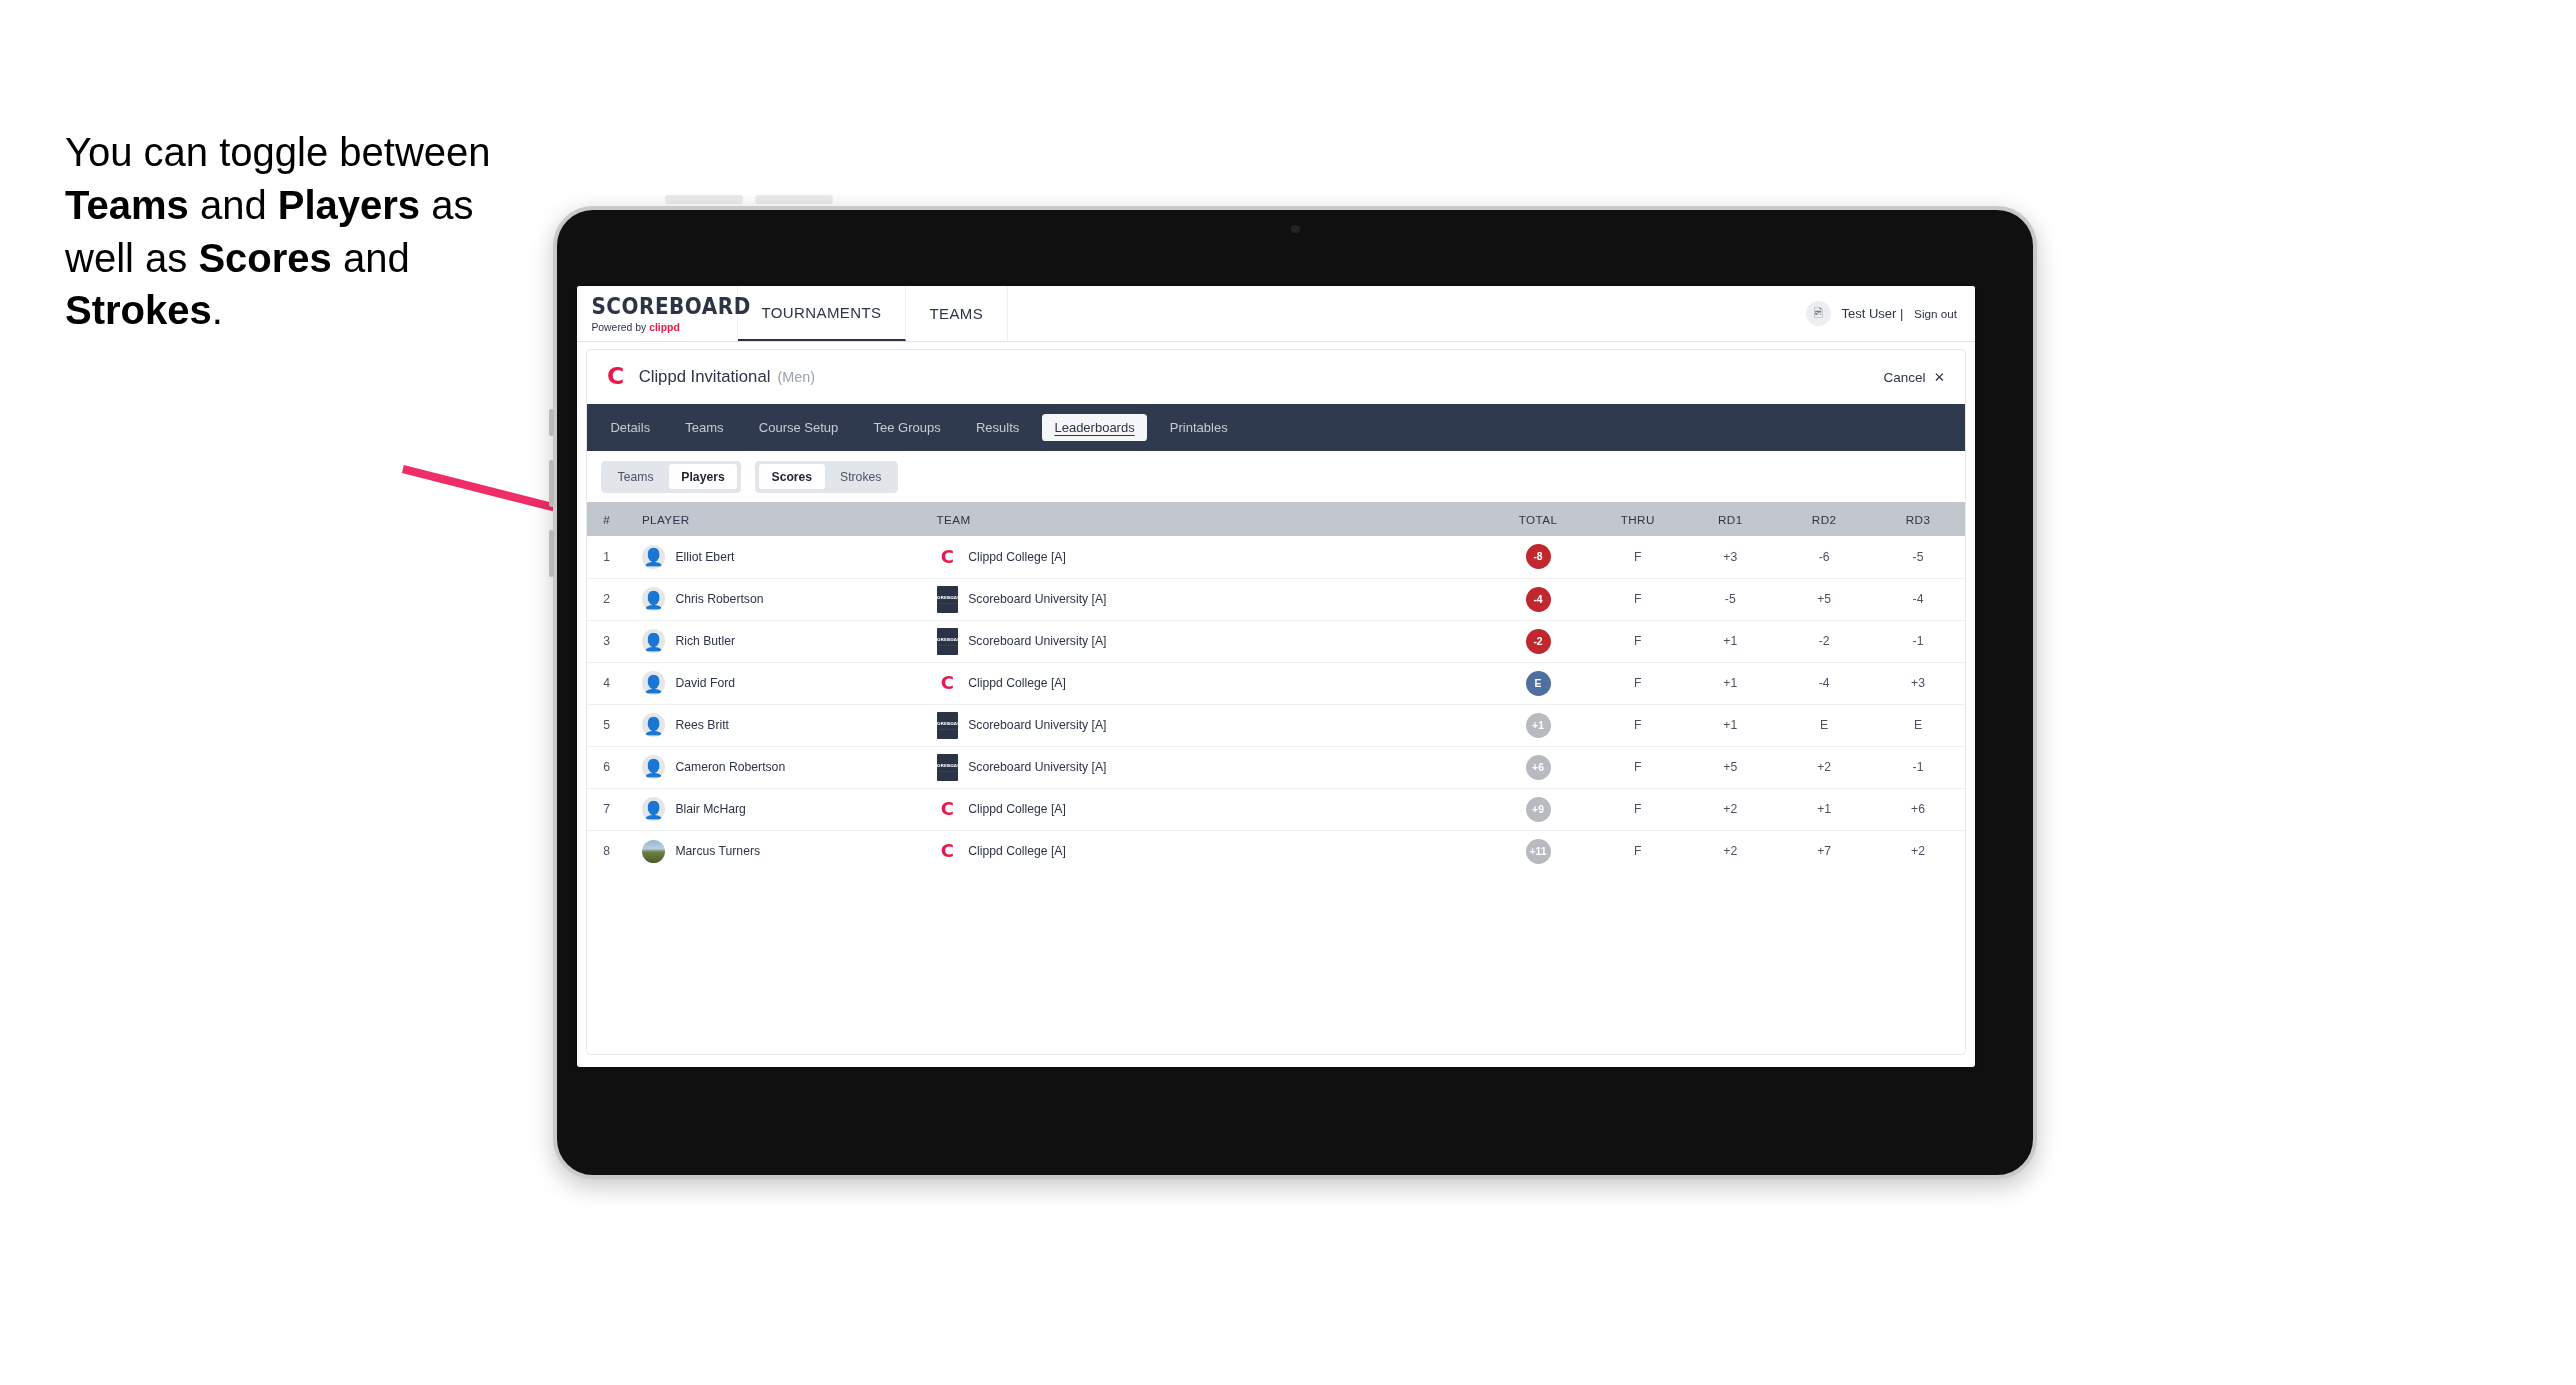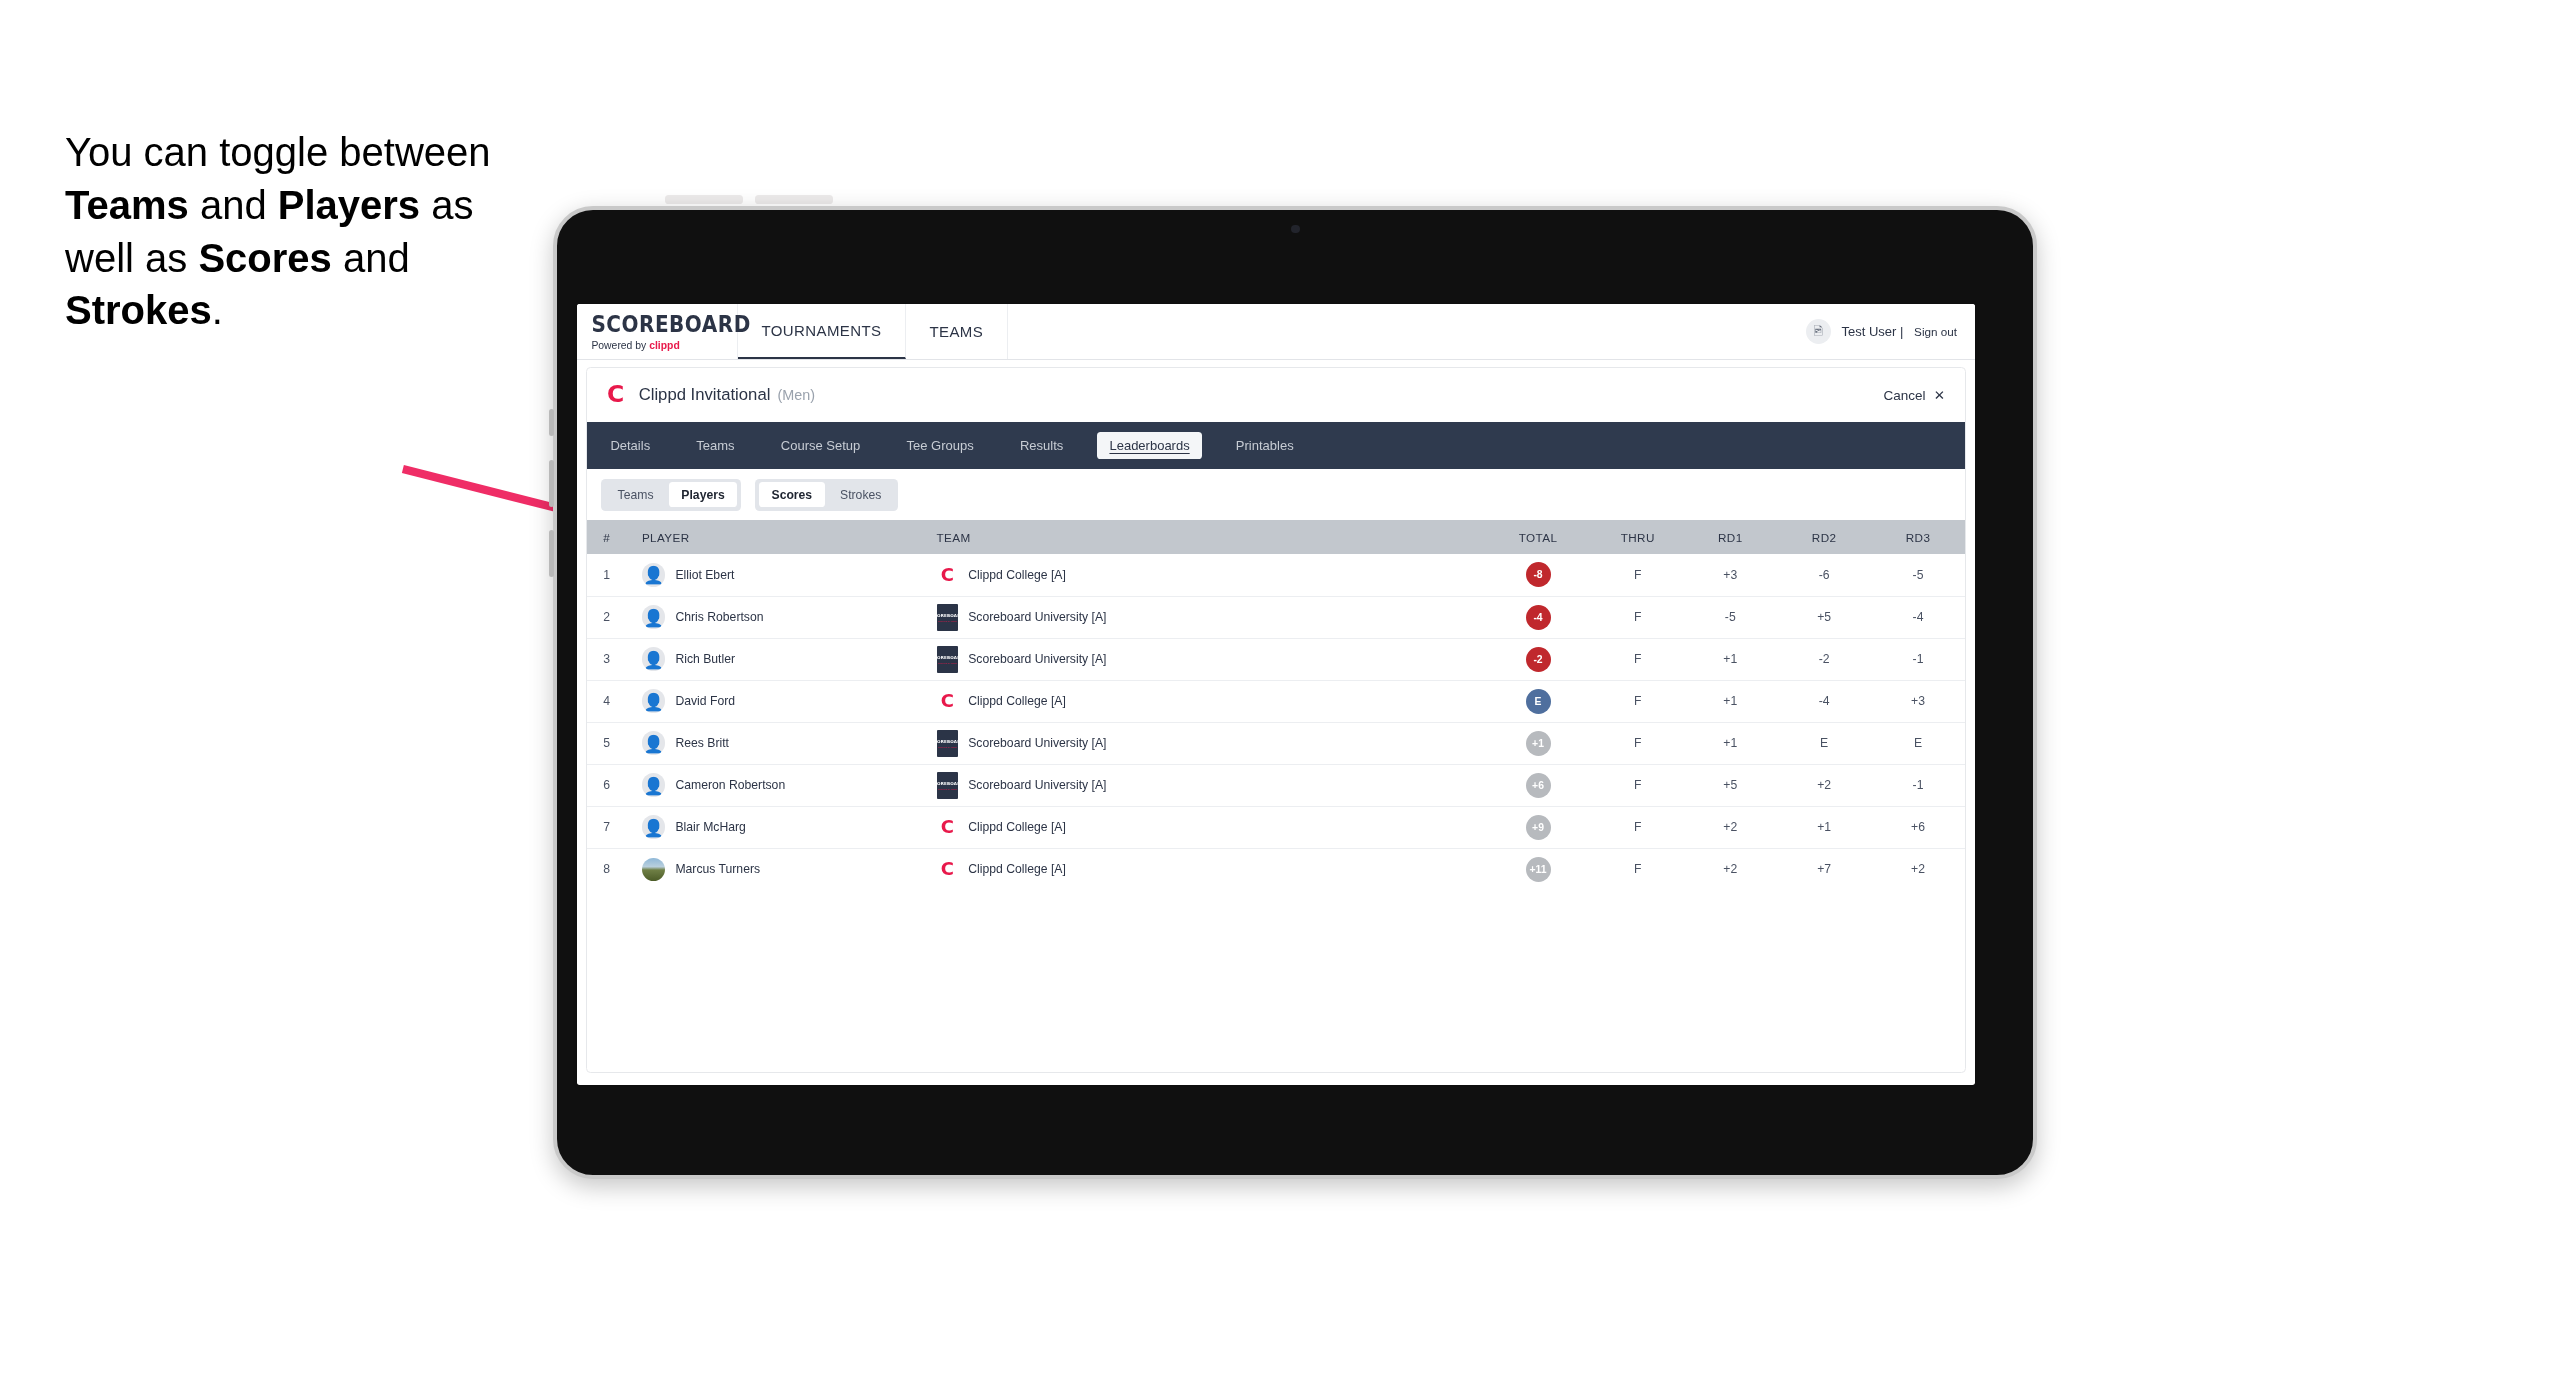--- a/index.html
+++ b/index.html
@@ -55,21 +55,21 @@
   .edge-bar {
     position:absolute; top:195px; height:9px;
     background:#eceaea; border-radius:3.6px;
   }
   .eb1 { left:665px; width:78px; }
   .eb2 { left:755px; width:78px; }
 
   
   .screen {
     position: absolute;
-    left: 20px; top: 94px;
+    left: 20px; top: 76px;
     width: 1398px; height: 781px;
     background: #ffffff;
     border-radius: 2.7px;
     overflow: hidden;
     box-shadow: 0 0.9px 3.6px rgba(0,0,0,.25);
   }
 
   
   .topbar {
     height: 56px; display:flex; align-items:stretch;
@@ -133,21 +133,21 @@
   .t-title { font-size:16.7px; color:#2c3446; }
   .t-gender { font-size:14.4px; color:#9aa2ad; margin-left:7.2px; }
   .cancel {
     margin-left:auto; display:flex; align-items:center; gap:8.1px;
     font-size:13.5px; color:#2c3446; cursor:pointer;
   }
 
   
   .subnav {
     height:47px; background:#2f3a4e; display:flex; align-items:center;
-    padding: 0 10.8px; gap: 21px;
+    padding: 0 10.8px; gap: 10px;
   }
   .subnav-item {
     padding: 6.3px 12.6px; font-size:13px; color:#c7ccd4;
     border-radius:3.6px; cursor:pointer; white-space:nowrap;
   }
   .subnav-item.active {
     background:#f4f6f8; color:#2c3446; text-decoration:underline;
     text-underline-offset:2.7px;
   }
 

